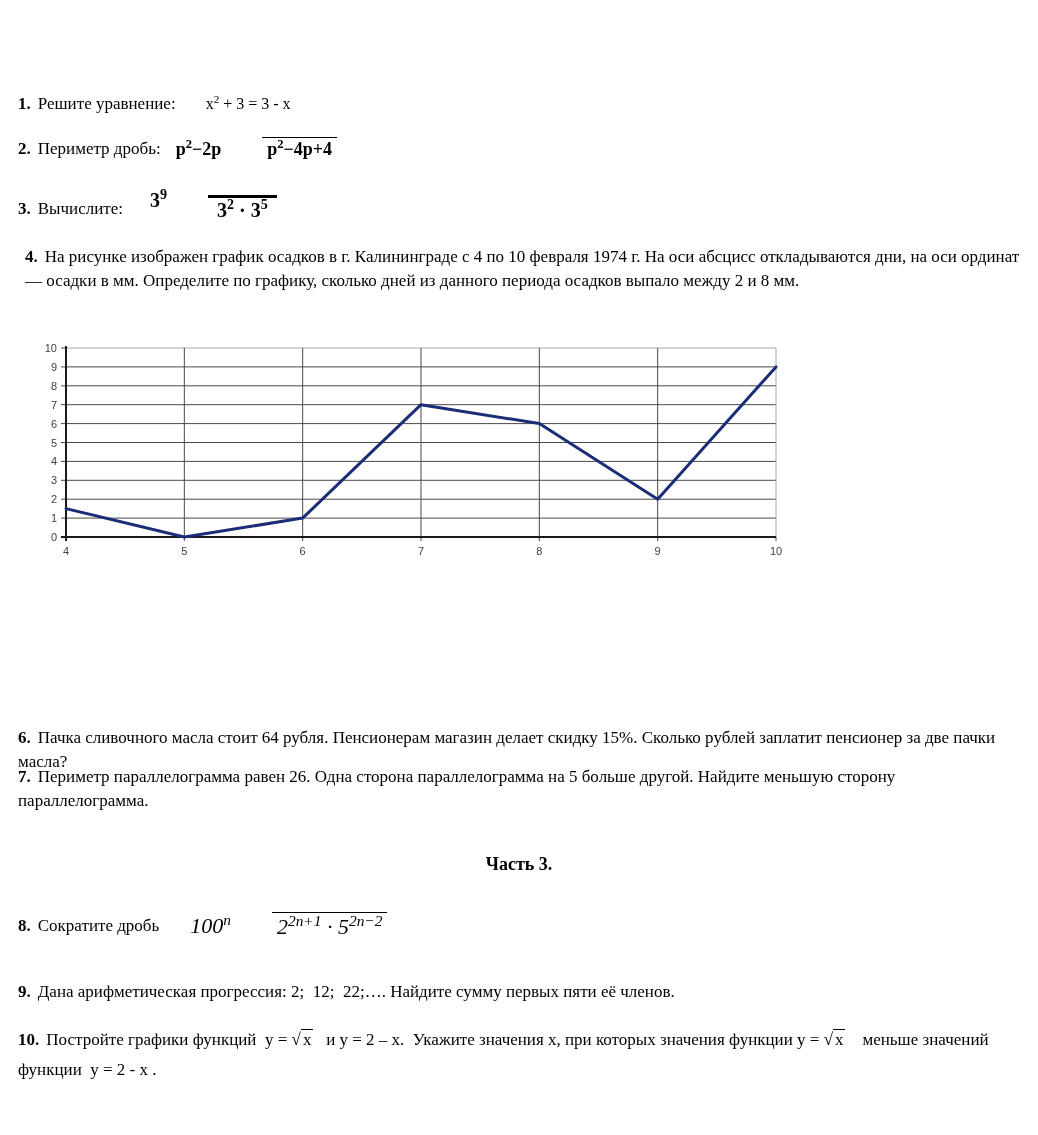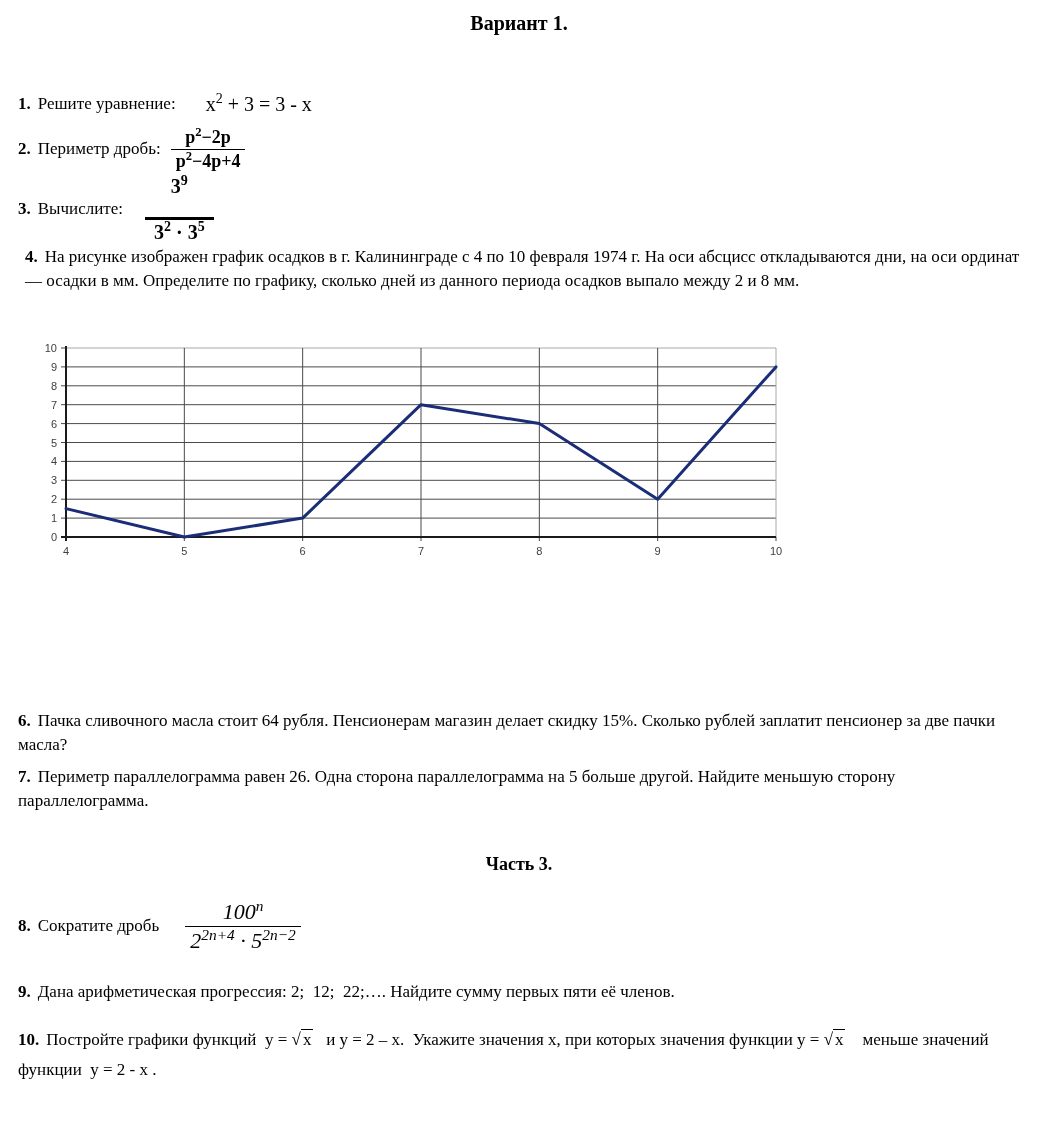--- a/index.html
+++ b/index.html
@@ -6,39 +6,38 @@
   #page{position:relative;width:1038px;height:1135px;background:#ffffff;color:#000;
         font-family:"Liberation Serif",serif;overflow:hidden;}
   .center{position:absolute;left:0;right:0;text-align:center;}
   .doc-title{top:12px;font-size:20px;font-weight:bold;}
   .part-h{font-size:18px;font-weight:bold;}
   .row{position:absolute;left:18px;display:flex;align-items:center;}
   .para{position:absolute;left:18px;width:1002px;font-size:17px;line-height:23.6px;}
   .ptext{white-space:pre-wrap;}
   .pnum{font-weight:bold;margin-right:7px;font-size:17px;}
   .plabel{font-size:17px;}
-  .equation{font-size:20px;margin-left:30px;}
+  .equation{font-size:16px;margin-left:30px;}
   sup{font-size:70%;vertical-align:super;line-height:0;}
-  .frac{display:inline-flex;flex-direction:column;align-items:center;line-height:1.25;}
+  .frac{display:inline-flex;flex-direction:row;align-items:center;line-height:1.25;gap:36px;}
   .fden{border-top:1.6px solid #000;padding:0 5px;}
   .fnum{padding:0 5px;}
   .frac-p2{font-size:18px;margin-left:10px;font-weight:600;}
   .frac-p3{font-size:20px;margin-left:22px;font-weight:600;}
   .frac-p3 .fden{border-top-width:3px;padding:0 9px;}
   .frac-p3 .fnum{padding-bottom:18px;}
   .frac-p8{font-size:22px;margin-left:26px;font-style:italic;}
   .sqrt .rad{border-top:1.5px solid #000;padding:0 2px;}
   .chart-wrap{position:absolute;left:28px;top:338px;width:760px;height:224px;}
 </style>
 </head>
 <body>
 
 <div id="page">
 
-  <div class="center doc-title">Вариант 1.</div>
 
 
   <div class="row" style="top:90px;height:28px;">
     <b class="pnum">1.</b>
     <span class="plabel">Решите уравнение:</span>
     <span class="equation">x<sup>2</sup> + 3 = 3 - x</span>
   </div>
 
   <div class="row" style="top:124px;height:50px;">
     <b class="pnum">2.</b>
@@ -116,36 +115,36 @@
         <line x1="748" y1="10" x2="748" y2="199" stroke="#a8a8a8" stroke-width="1"></line>
         <line x1="748" y1="199" x2="748" y2="203" stroke="#4a4a4a" stroke-width="1"></line>
         <text x="748" y="217" text-anchor="middle" font-family="Liberation Sans, sans-serif" font-size="11" fill="#404040">10</text>
         <line x1="38" y1="8" x2="38" y2="203" stroke="#1a1a1a" stroke-width="2"></line>
         <line x1="33" y1="199" x2="748" y2="199" stroke="#1a1a1a" stroke-width="2"></line>
         <polyline points="38,170.65 156.33333333333331,199 274.66666666666663,180.1 393,66.70000000000002 511.3333333333333,85.60000000000001 629.6666666666667,161.2 748,28.900000000000006" fill="none" stroke="#1c2d78" stroke-width="3" stroke-linejoin="round" stroke-linecap="round"></polyline>
       </svg>
   </div>
 
 
-  <div class="para" style="top:709px;">
+  <div class="para" style="top:726px;">
     <b class="pnum">6.</b><span class="ptext">Пачка сливочного масла стоит 64 рубля. Пенсионерам магазин делает скидку 15%. Сколько рублей заплатит пенсионер за две пачки масла?</span>
   </div>
 
   <div class="para" style="top:765px;">
     <b class="pnum">7.</b><span class="ptext">Периметр параллелограмма равен 26. Одна сторона параллелограмма на 5 больше другой. Найдите меньшую сторону параллелограмма.</span>
   </div>
 
   <div class="center part-h" style="top:854px;">Часть 3.</div>
 
   <div class="row" style="top:897px;height:58px;">
     <b class="pnum">8.</b>
     <span class="plabel">Сократите дробь</span>
     <span class="frac frac-p8">
       <span class="fnum">100<sup>n</sup></span>
-      <span class="fden">2<sup>2n+4</sup> · 5<sup>2n−2</sup></span>
+      <span class="fden">2<sup>2n+1</sup> · 5<sup>2n−2</sup></span>
     </span>
   </div>
 
   <div class="para" style="top:980px;">
     <b class="pnum">9.</b><span class="ptext">Дана арифметическая прогрессия: 2;  12;  22;…. Найдите сумму первых пяти её членов.</span>
   </div>
 
   <div class="para" style="top:1025px;line-height:30px;">
     <b class="pnum">10.</b><span class="ptext">Постройте графики функций  y = <span class="sqrt">√<span class="rad">x</span></span>   и y = 2 – x.  Укажите значения x, при которых значения функции y = <span class="sqrt">√<span class="rad">x</span></span>    меньше значений функции  y = 2 - x .</span>
   </div>

